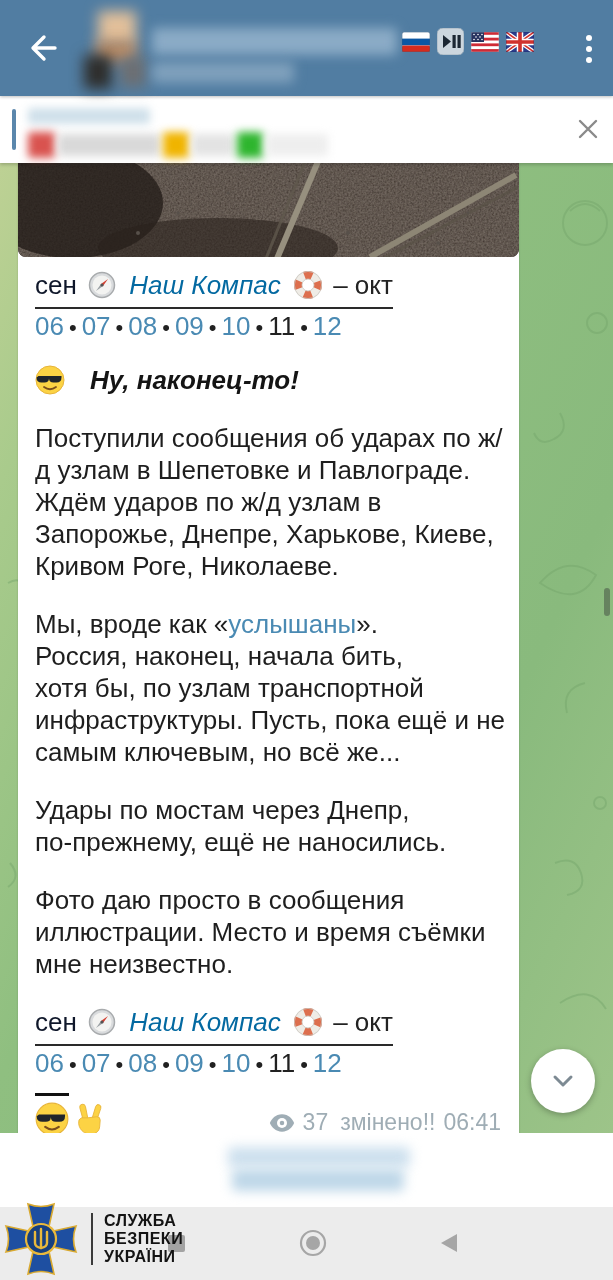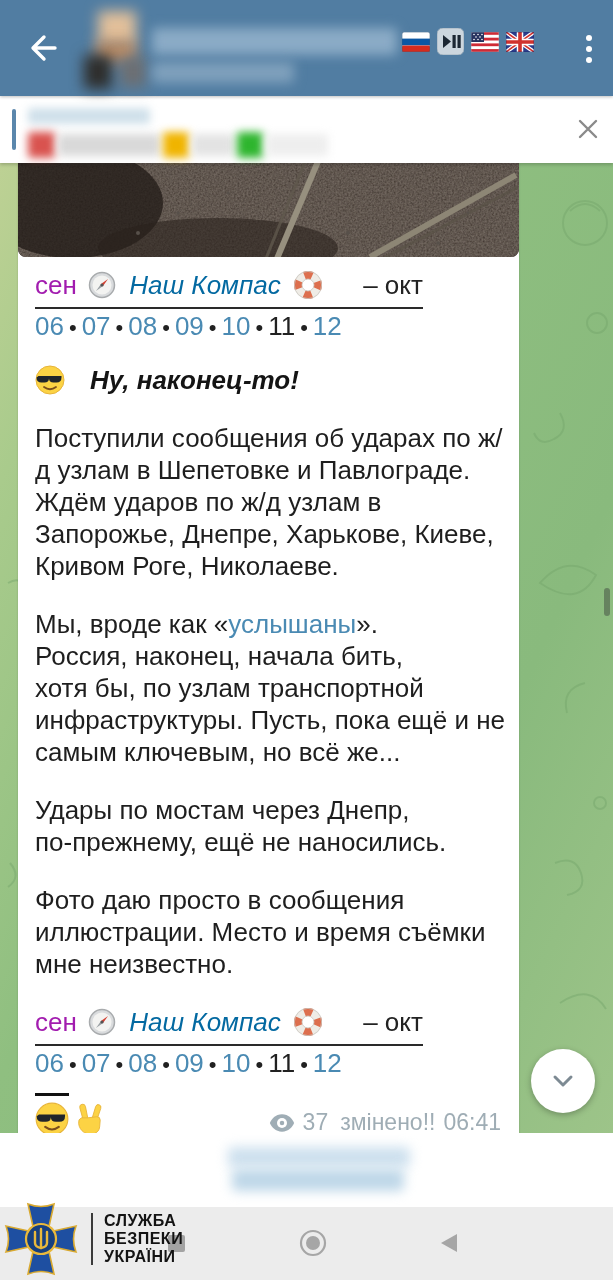--- a/index.html
+++ b/index.html
@@ -40,23 +40,23 @@
         background:linear-gradient(115deg,#bdd194 0%,#a9cb8c 14%,#8fbf80 40%,#89ba7d 72%,#9dc489 100%);}
   .doodles{position:absolute;left:0;top:0;}
 
   
   .bubble{position:absolute;left:18px;top:0;width:501px;background:#fff;border-radius:0 0 10px 10px;
           box-shadow:0 1px 2px rgba(0,0,0,.2);overflow:hidden;}
   .photo{display:block;width:501px;height:94px;border-radius:0 0 8px 8px;cursor:pointer;}
   .content{padding:12px 14px 14px 17px;}
 
   .navline{display:inline-block;border-bottom:2px solid #2a2a2a;padding-bottom:1px;font-size:26px;line-height:32px;color:#222;white-space:nowrap;}
-  .navline .mon{color:#a21caf;}
+  .navline .mon{color:#0f172a;}
   .navline .ttl{font-style:italic;color:#0369a1;margin:0 2px;}
-  .navline .to{margin-left:30px;}
+  .navline .to{}
   .navline .icn{display:inline-block;vertical-align:-5px;margin:0 4px;}
 
   .dates{font-size:26px;line-height:32px;color:#212121;margin-top:1px;}
   .dates .lnk{color:#4a8ab3;}
   .dates .sep{color:#212121;margin:0 5px;font-size:22px;}
 
   .headline{margin-top:20px;font-size:26px;line-height:32px;font-weight:bold;font-style:italic;color:#141414;display:flex;align-items:center;gap:25px;}
   .para{margin-top:26px;font-size:26px;line-height:32px;color:#1e1e1e;white-space:pre-line;}
   .para .lnk{color:#4a8ab3;cursor:pointer;}
   .nav2{margin-top:26px;}

